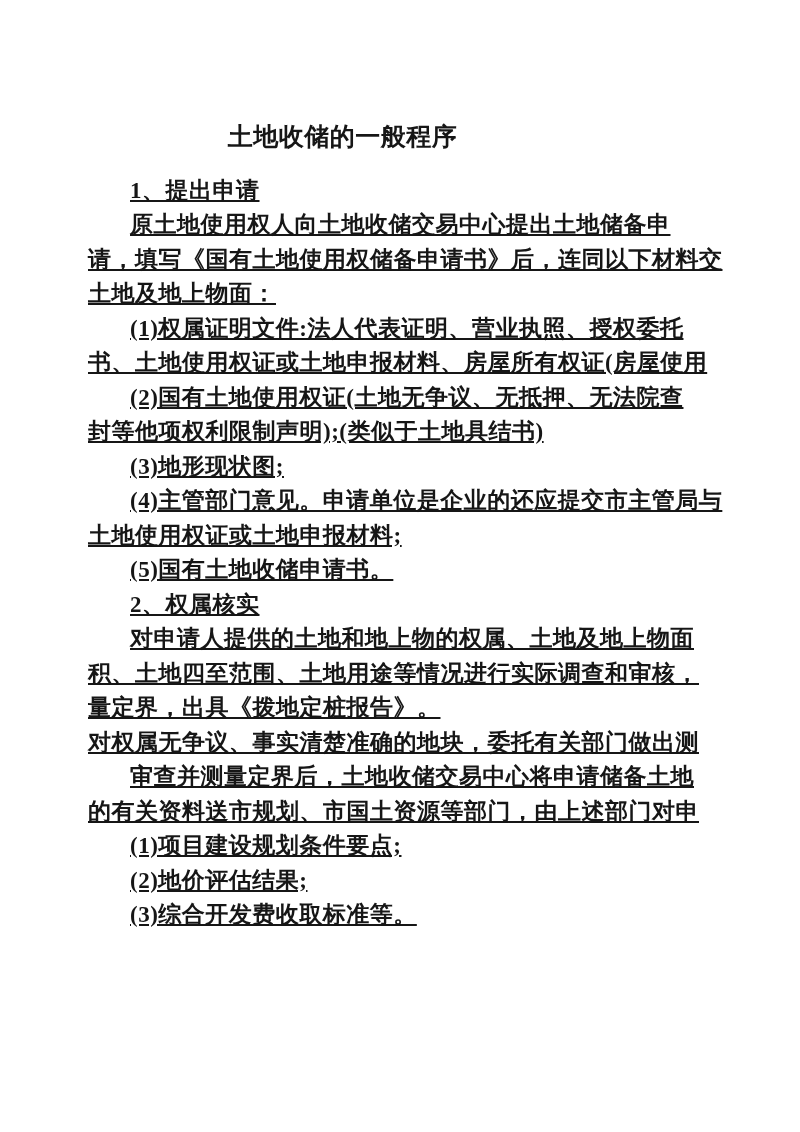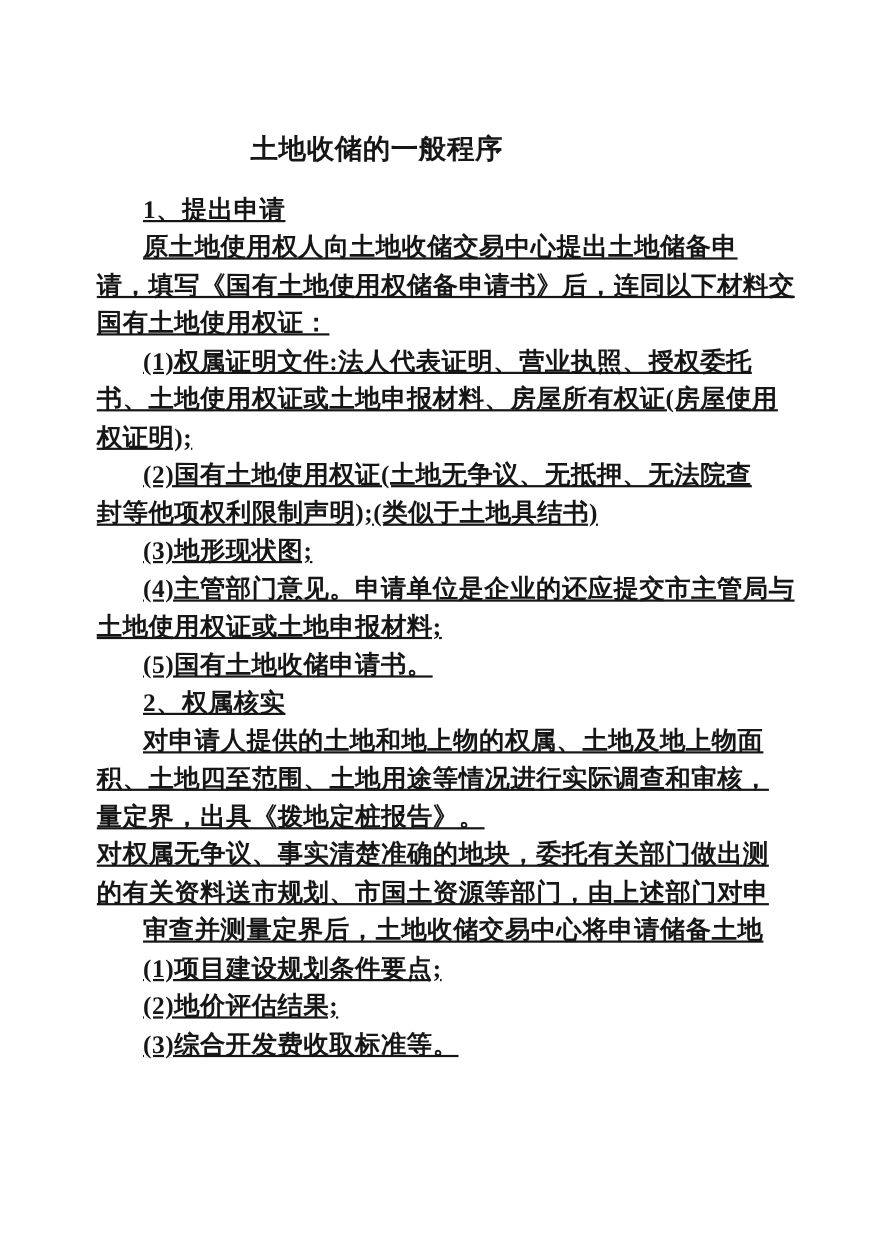--- a/index.html
+++ b/index.html
@@ -47,34 +47,33 @@
 </style>
 </head>
 <body style="--page-bg: #ffffff; --ink: #161616;">
 
 <div class="doc-page">
   <h1 class="doc-title">土地收储的一般程序</h1>
   <div class="doc-body">
       <div class="text-line indent">1、提出申请</div>
       <div class="text-line indent">原土地使用权人向土地收储交易中心提出土地储备申</div>
       <div class="text-line">请，填写《国有土地使用权储备申请书》后，连同以下材料交</div>
-      <div class="text-line">国有土地使用权证：</div>
+      <div class="text-line">土地及地上物面：</div>
       <div class="text-line indent">(1)权属证明文件:法人代表证明、营业执照、授权委托</div>
       <div class="text-line">书、土地使用权证或土地申报材料、房屋所有权证(房屋使用</div>
-      <div class="text-line">权证明);</div>
       <div class="text-line indent">(2)国有土地使用权证(土地无争议、无抵押、无法院查</div>
       <div class="text-line">封等他项权利限制声明);(类似于土地具结书)</div>
       <div class="text-line indent">(3)地形现状图;</div>
       <div class="text-line indent">(4)主管部门意见。申请单位是企业的还应提交市主管局与</div>
       <div class="text-line">土地使用权证或土地申报材料;</div>
       <div class="text-line indent">(5)国有土地收储申请书。</div>
       <div class="text-line indent">2、权属核实</div>
       <div class="text-line indent">对申请人提供的土地和地上物的权属、土地及地上物面</div>
       <div class="text-line">积、土地四至范围、土地用途等情况进行实际调查和审核，</div>
       <div class="text-line">量定界，出具《拨地定桩报告》。</div>
       <div class="text-line">对权属无争议、事实清楚准确的地块，委托有关部门做出测</div>
+      <div class="text-line indent">审查并测量定界后，土地收储交易中心将申请储备土地</div>
       <div class="text-line">的有关资料送市规划、市国土资源等部门，由上述部门对申</div>
-      <div class="text-line indent">审查并测量定界后，土地收储交易中心将申请储备土地</div>
       <div class="text-line indent">(1)项目建设规划条件要点;</div>
       <div class="text-line indent">(2)地价评估结果;</div>
       <div class="text-line indent">(3)综合开发费收取标准等。</div>
     </div>
 </div>
 
 </body></html>

